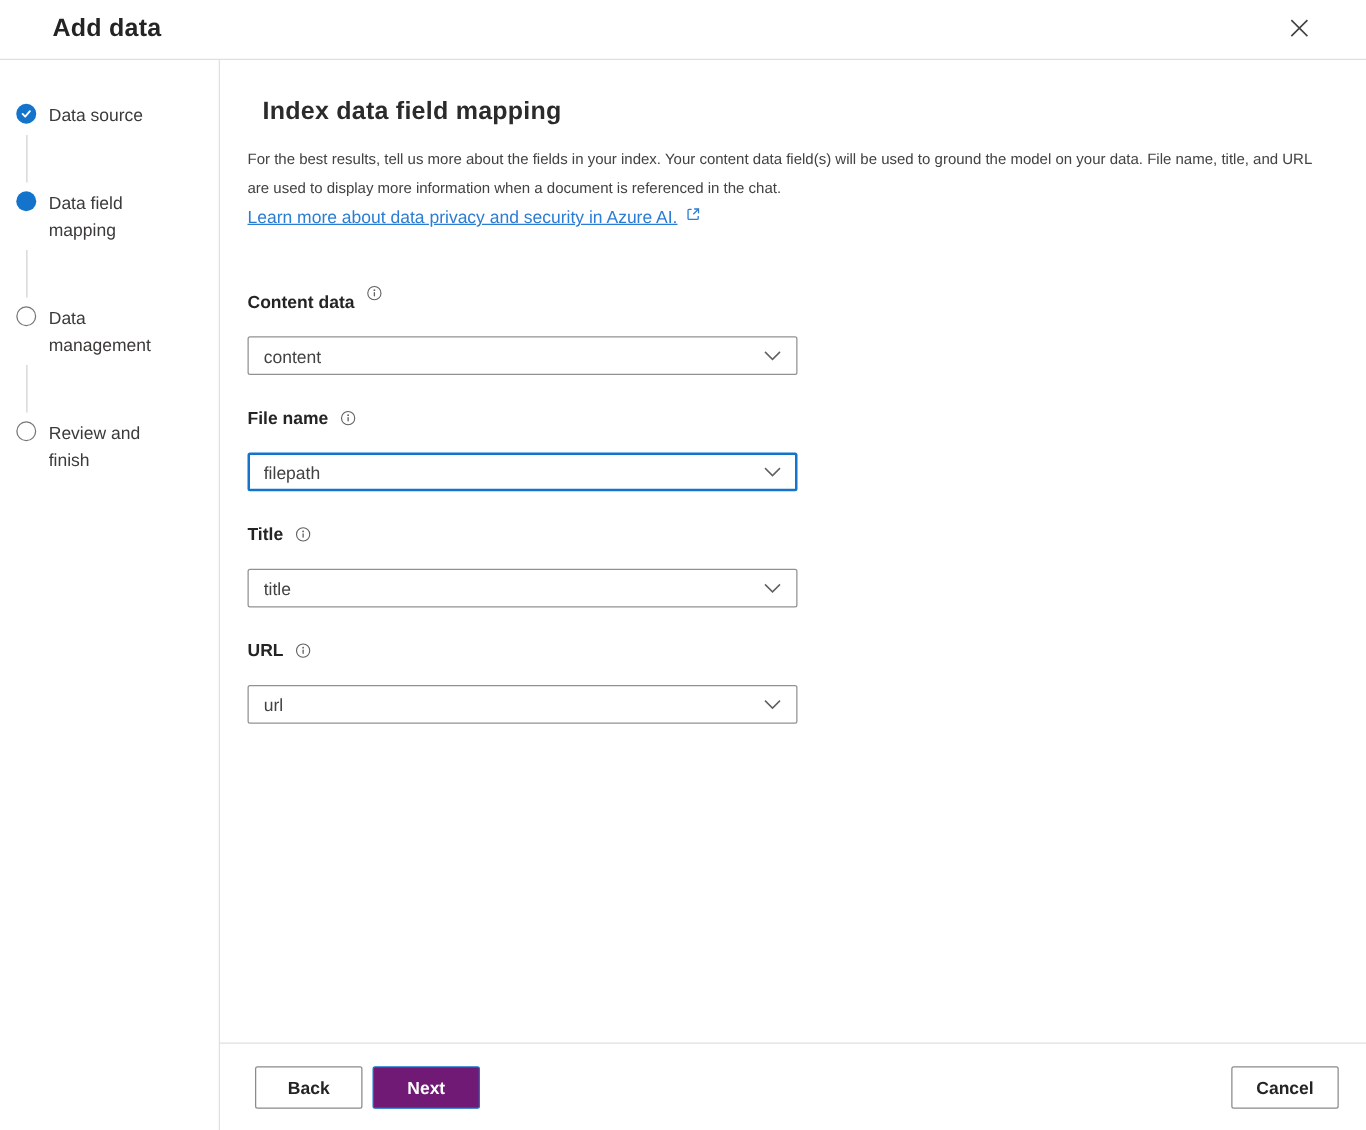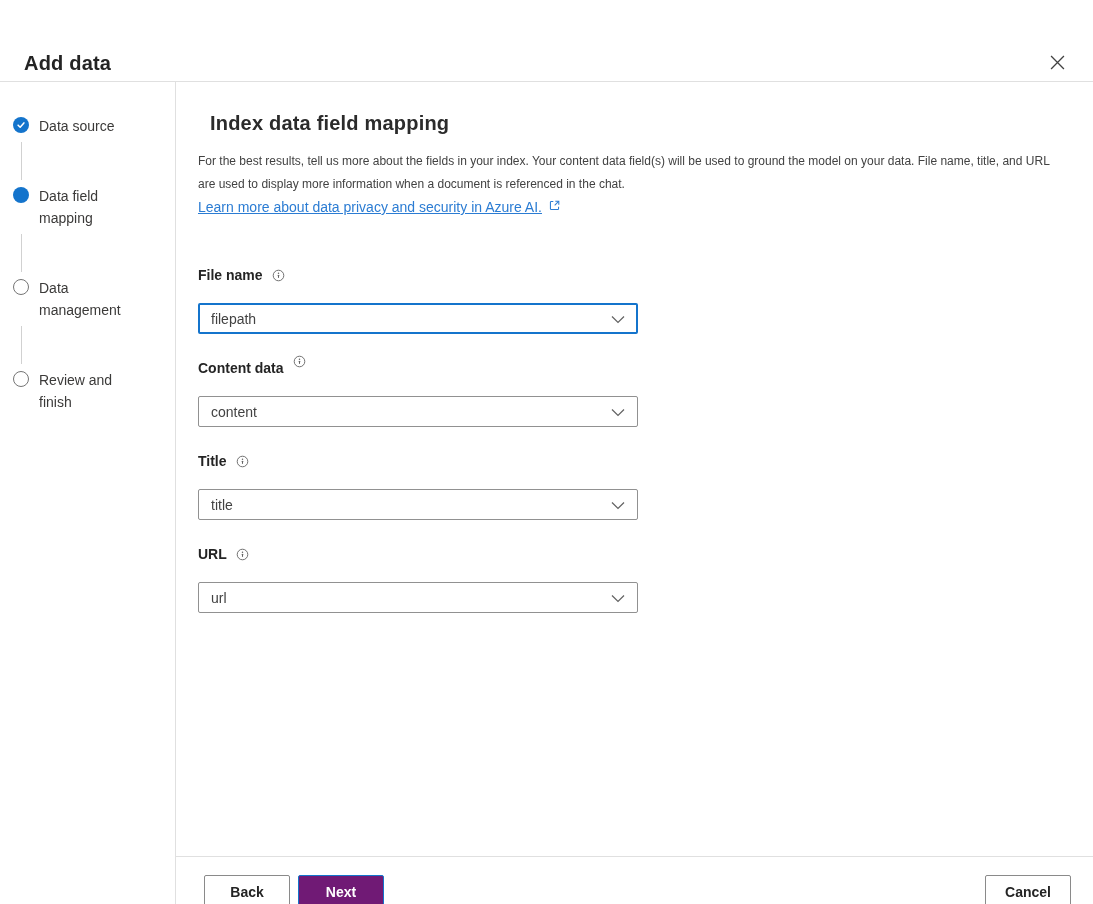--- a/index.html
+++ b/index.html
@@ -7,25 +7,24 @@
   body {
     width: 1093px; height: 904px;
     background: #ffffff;
     font-family: "Liberation Sans", sans-serif;
     color: #323130;
     overflow: hidden;
   }
 
   
   .dlg-header {
-    height: 36px;
+    height: 48px;
     border-bottom: 1px solid #e0e0e0;
     display: flex; align-items: center; justify-content: space-between;
-    padding: 0 24px;
-    margin-top: 46px;
+    padding: 0 42px;
   }
   .dlg-title { font-size: 20px; font-weight: bold; color: #242424; letter-spacing: .2px; }
   .close-btn {
     background: none; border: none; padding: 6px; cursor: pointer;
     display: flex; align-items: center; justify-content: center; margin-right: -2px;
   }
 
   
   .dlg-body { display: flex; height: 856px; justify-content: space-between; }
 
@@ -69,21 +68,21 @@
     border: 1px solid #919191; border-radius: 2px;
     background: #fff;
     display: flex; align-items: center; justify-content: space-between;
     padding: 0 12px; cursor: pointer;
   }
   .dropdown.focused { border: 2px solid #1474cc; padding: 0 11px; }
   .dropdown-value { font-size: 14px; color: #424242; }
 
   
   .footer {
-    position: absolute; left: 0; right: 0; bottom: 12px; height: 70px;
+    position: absolute; left: 0; right: 0; bottom: 0; height: 70px;
     border-top: 1px solid #e0e0e0;
     display: flex; align-items: center;
     padding: 0 22px 0 28px;
   }
   .btn {
     height: 34px; min-width: 86px; padding: 0 18px;
     font-family: inherit; font-size: 14px; font-weight: bold;
     border-radius: 2px; cursor: pointer;
   }
   .btn-default { background: #ffffff; border: 1px solid #8a8a8a; color: #242424; }
@@ -151,52 +150,52 @@
           <path d="M9 2.7 H13.3 V7" stroke="#2b7cd3" stroke-width="1.3" fill="none"></path>
           <path d="M13 3 L8.2 7.8" stroke="#2b7cd3" stroke-width="1.3" fill="none"></path>
         </svg>
       </span>
     </div>
 
     <div class="form">
 
       <div class="field">
         <div class="field-label-row">
+          <span>Content data</span>
+          <span class="info-icon raised">
+            <svg width="13" height="13" viewBox="0 0 16 16">
+                <circle cx="8" cy="8" r="6.5" stroke="#616161" stroke-width="1.1" fill="none"></circle>
+                <circle cx="8" cy="5.1" r="0.9" fill="#616161"></circle>
+                <rect x="7.35" y="7" width="1.3" height="4.2" rx="0.6" fill="#616161"></rect>
+              </svg>
+          </span>
+        </div>
+        <div class="dropdown">
+          <span class="dropdown-value">content</span>
+          <span>
+            <svg width="14" height="9" viewBox="0 0 14 9">
+                <path d="M1 1.5 L7 7.5 L13 1.5" stroke="#616161" stroke-width="1.2" fill="none"></path>
+              </svg>
+          </span>
+        </div>
+      </div>
+
+      <div class="field">
+        <div class="field-label-row">
           <span>File name</span>
           <span class="info-icon">
             <svg width="13" height="13" viewBox="0 0 16 16">
                 <circle cx="8" cy="8" r="6.5" stroke="#616161" stroke-width="1.1" fill="none"></circle>
                 <circle cx="8" cy="5.1" r="0.9" fill="#616161"></circle>
                 <rect x="7.35" y="7" width="1.3" height="4.2" rx="0.6" fill="#616161"></rect>
               </svg>
           </span>
         </div>
         <div class="dropdown focused">
           <span class="dropdown-value">filepath</span>
-          <span>
-            <svg width="14" height="9" viewBox="0 0 14 9">
-                <path d="M1 1.5 L7 7.5 L13 1.5" stroke="#616161" stroke-width="1.2" fill="none"></path>
-              </svg>
-          </span>
-        </div>
-      </div>
-
-      <div class="field">
-        <div class="field-label-row">
-          <span>Content data</span>
-          <span class="info-icon raised">
-            <svg width="13" height="13" viewBox="0 0 16 16">
-                <circle cx="8" cy="8" r="6.5" stroke="#616161" stroke-width="1.1" fill="none"></circle>
-                <circle cx="8" cy="5.1" r="0.9" fill="#616161"></circle>
-                <rect x="7.35" y="7" width="1.3" height="4.2" rx="0.6" fill="#616161"></rect>
-              </svg>
-          </span>
-        </div>
-        <div class="dropdown">
-          <span class="dropdown-value">content</span>
           <span>
             <svg width="14" height="9" viewBox="0 0 14 9">
                 <path d="M1 1.5 L7 7.5 L13 1.5" stroke="#616161" stroke-width="1.2" fill="none"></path>
               </svg>
           </span>
         </div>
       </div>
 
       <div class="field">
         <div class="field-label-row">

